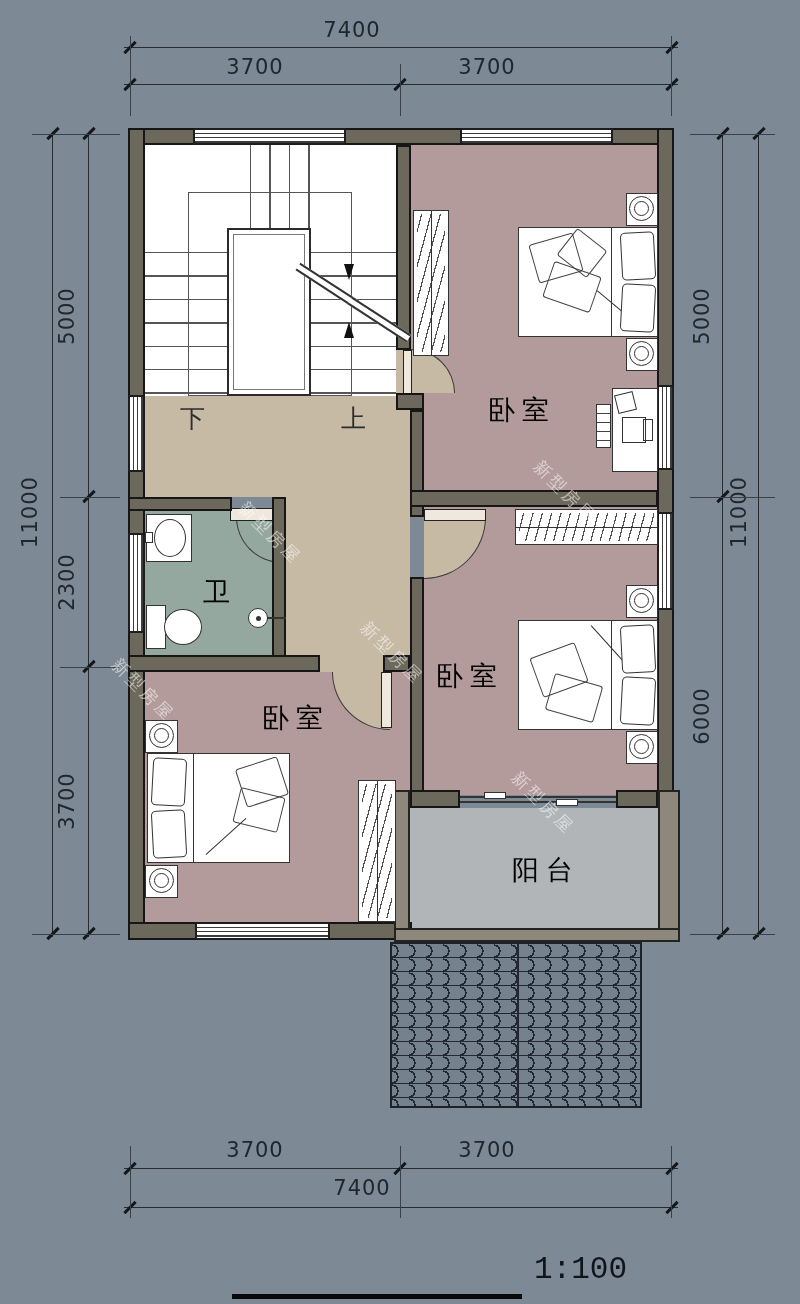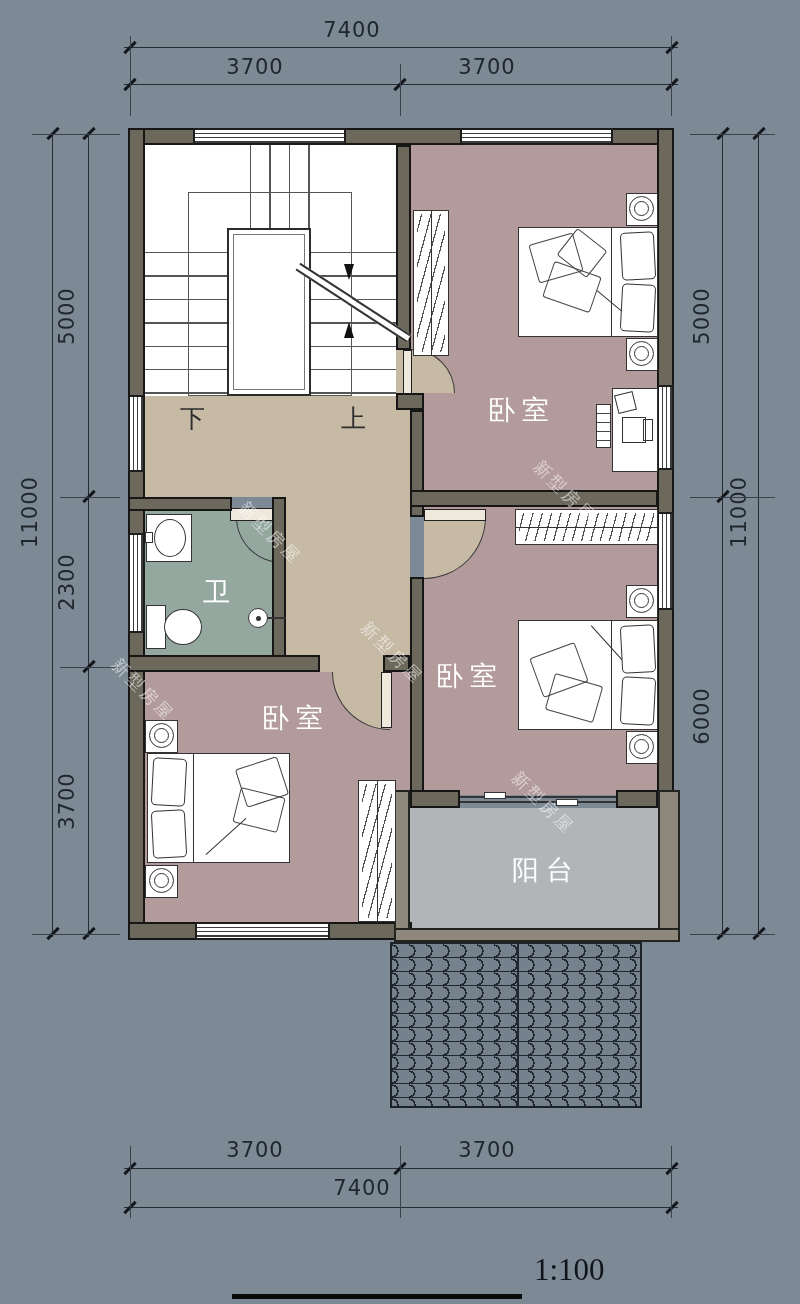--- a/index.html
+++ b/index.html
@@ -40,21 +40,21 @@
   .arrow-up{position:absolute;width:0;height:0;border-left:5px solid transparent;border-right:5px solid transparent;border-bottom:16px solid #111;}
   
   .dimline{position:absolute;background:#272c33;}
   .tick{position:absolute;width:16px;height:3px;background:#14181d;transform:rotate(-45deg);}
   .witness{position:absolute;background:#3a414a;}
   .hlabel{position:absolute;transform:translate(-50%,-50%);color:#20262d;font-size:21px;
           font-family:"DejaVu Sans",sans-serif;white-space:nowrap;letter-spacing:1px;}
   .vlabel{position:absolute;transform:translate(-50%,-50%) rotate(-90deg);color:#20262d;font-size:21px;
           font-family:"DejaVu Sans",sans-serif;white-space:nowrap;letter-spacing:1px;}
   
-  .room-label{position:absolute;color:#ffffff;font-size:27px;letter-spacing:7px;
+  .room-label{position:absolute;color:#000000;font-size:27px;letter-spacing:7px;
               font-family:"Liberation Serif",serif;white-space:nowrap;}
   .stair-label{position:absolute;color:#2d2d2d;font-size:25px;font-family:"Liberation Serif",serif;}
   
   .roof{position:absolute;box-sizing:border-box;background:#75818d;border:2px solid #1c222a;
         background-image:
           radial-gradient(circle 7px at 0px 7px, transparent 5px, #222831 5px 6.6px, transparent 6.6px),
           repeating-linear-gradient(to bottom,transparent 0 12.6px,#222831 12.6px 14px);
         background-size:17px 14px, auto;}
   
   .wm{position:absolute;transform:translate(-50%,-50%) rotate(45deg);color:rgba(255,255,255,.55);
@@ -284,15 +284,15 @@
   <div class="witness" style="left:690px;top:497px;width:85px;height:1px;"></div>
   <div class="witness" style="left:690px;top:934px;width:85px;height:1px;"></div>
 
   <div class="wm" style="left:270px;top:533px;">新型房屋</div>
   <div class="wm" style="left:565px;top:492px;">新型房屋</div>
   <div class="wm" style="left:392px;top:653px;">新型房屋</div>
   <div class="wm" style="left:543px;top:803px;">新型房屋</div>
   <div class="wm" style="left:143px;top:690px;">新型房屋</div>
 
   <div class="title-underline" style="left:232px;top:1294px;width:290px;height:4.5px;"></div>
-  <div class="title-scale" style="left:534px;top:1252px;">1:100</div>
+  <div class="title-scale" style="left:534px;top:1252px;font-family:Liberation Mono, monospace;">1:100</div>
 
 </div>
 
 </body></html>

